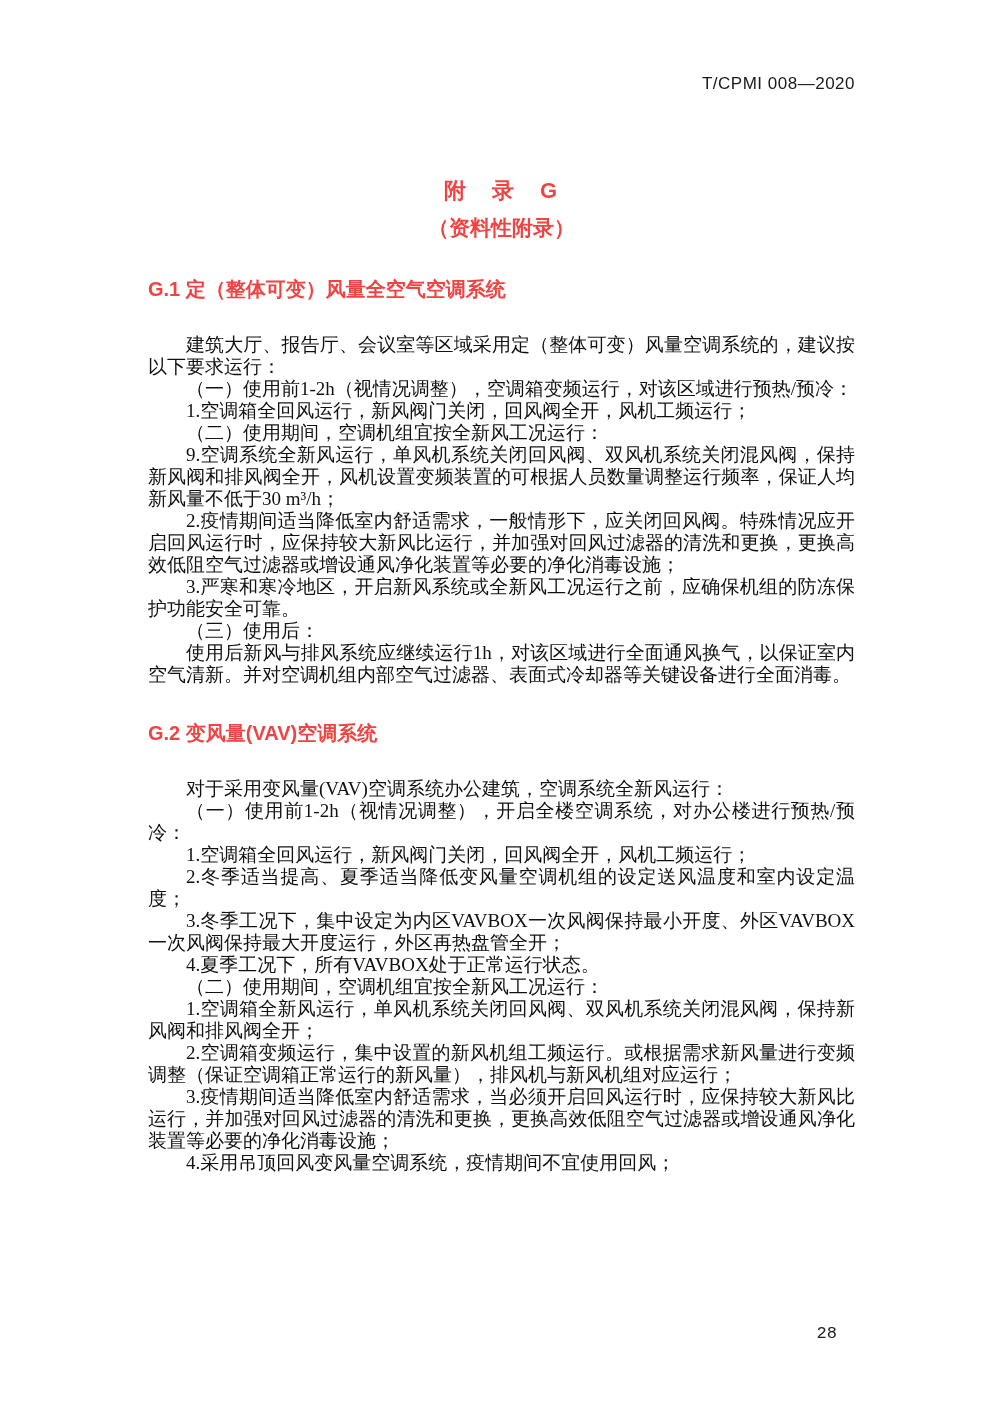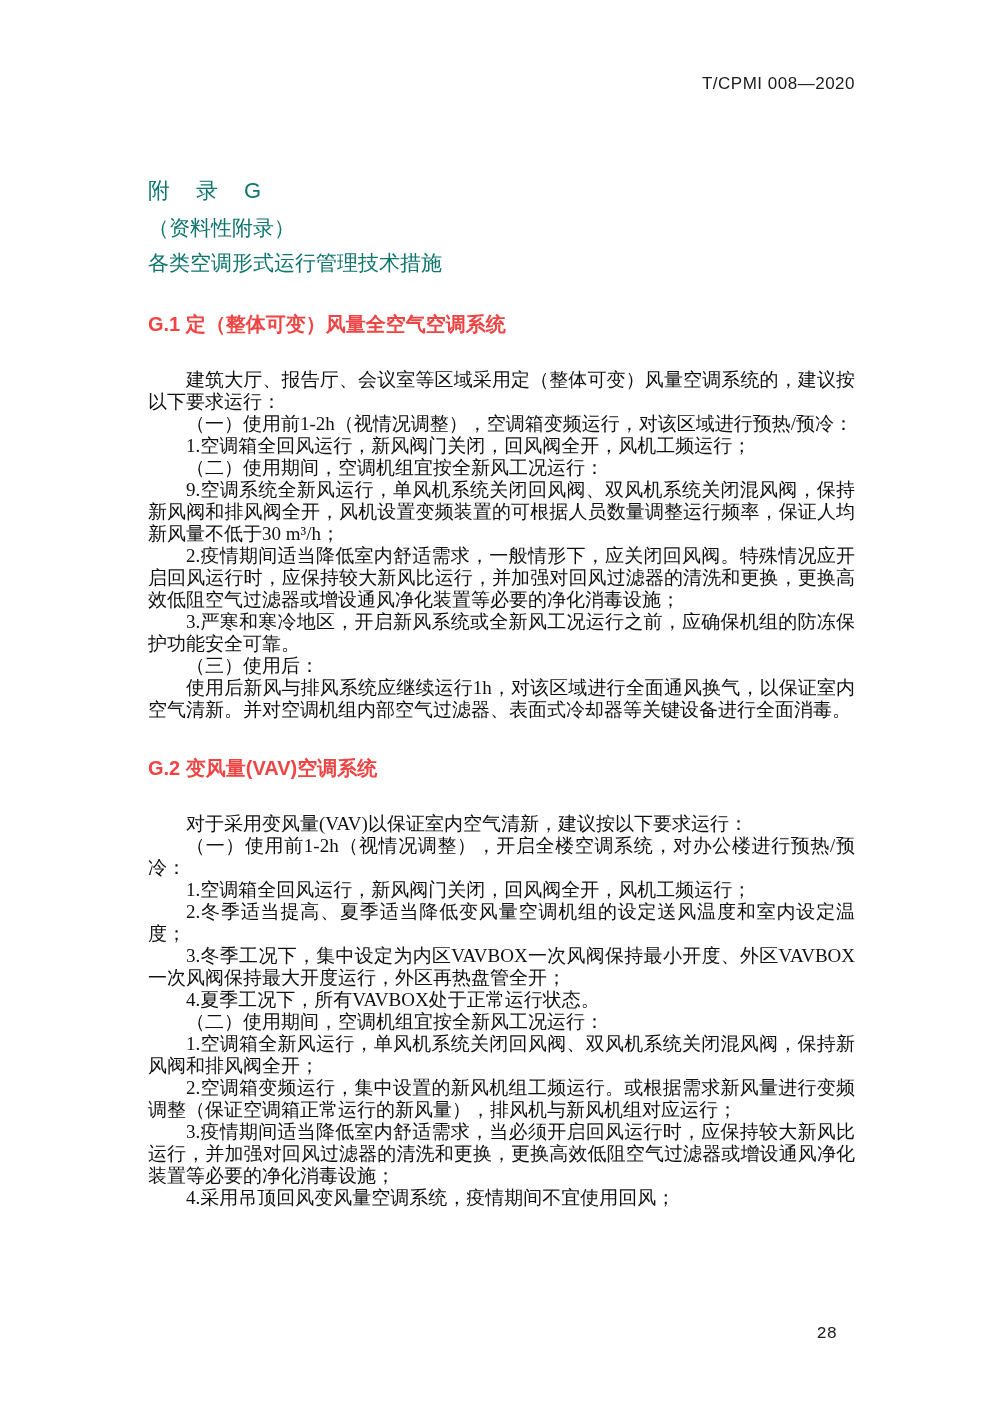--- a/index.html
+++ b/index.html
@@ -22,23 +22,24 @@
   .doc-header {
     padding-top: 70px;
     text-align: right;
     font-family: "Liberation Sans", "DejaVu Sans", sans-serif;
     font-size: 17px;
     letter-spacing: 0.5px;
     color: #1a1a1a;
   }
   .title-block {
     margin-top: 82px;
+    text-align: center;
     font-family: "Liberation Sans", "DejaVu Sans", sans-serif;
-    font-weight: normal;
-    color: #0f766e;
+    font-weight: bold;
+    color: #ef4444;
   }
   .title-line1 {
     font-size: 22px;
     margin: 0 0 8px 0;
     letter-spacing: 2px;
   }
   .title-line2 {
     font-size: 21px;
     margin: 0 0 7px 0;
   }
@@ -78,36 +79,35 @@
 
 <div class="page">
 
   <div class="doc-header">
     <span>T/CPMI 008—2020</span>
   </div>
 
   <div class="title-block">
     <div class="title-line1">附　录　G</div>
     <div class="title-line2">（资料性附录）</div>
-    <div class="title-line3">各类空调形式运行管理技术措施</div>
   </div>
 
   <div class="content" id="content">
       <h3 class="section-heading">G.1  定（整体可变）风量全空气空调系统</h3>
       <p class="body-para">建筑大厅、报告厅、会议室等区域采用定（整体可变）风量空调系统的，建议按以下要求运行：</p>
       <p class="body-para">（一）使用前1-2h（视情况调整），空调箱变频运行，对该区域进行预热/预冷：</p>
       <p class="body-para">1.空调箱全回风运行，新风阀门关闭，回风阀全开，风机工频运行；</p>
       <p class="body-para">（二）使用期间，空调机组宜按全新风工况运行：</p>
       <p class="body-para">9.空调系统全新风运行，单风机系统关闭回风阀、双风机系统关闭混风阀，保持新风阀和排风阀全开，风机设置变频装置的可根据人员数量调整运行频率，保证人均新风量不低于30 m³/h；</p>
       <p class="body-para">2.疫情期间适当降低室内舒适需求，一般情形下，应关闭回风阀。特殊情况应开启回风运行时，应保持较大新风比运行，并加强对回风过滤器的清洗和更换，更换高效低阻空气过滤器或增设通风净化装置等必要的净化消毒设施；</p>
       <p class="body-para">3.严寒和寒冷地区，开启新风系统或全新风工况运行之前，应确保机组的防冻保护功能安全可靠。</p>
       <p class="body-para">（三）使用后：</p>
       <p class="body-para">使用后新风与排风系统应继续运行1h，对该区域进行全面通风换气，以保证室内空气清新。并对空调机组内部空气过滤器、表面式冷却器等关键设备进行全面消毒。</p>
       <h3 class="section-heading">G.2  变风量(VAV)空调系统</h3>
-      <p class="body-para">对于采用变风量(VAV)以保证室内空气清新，建议按以下要求运行：</p>
+      <p class="body-para">对于采用变风量(VAV)空调系统办公建筑，空调系统全新风运行：</p>
       <p class="body-para">（一）使用前1-2h（视情况调整），开启全楼空调系统，对办公楼进行预热/预冷：</p>
       <p class="body-para">1.空调箱全回风运行，新风阀门关闭，回风阀全开，风机工频运行；</p>
       <p class="body-para">2.冬季适当提高、夏季适当降低变风量空调机组的设定送风温度和室内设定温度；</p>
       <p class="body-para">3.冬季工况下，集中设定为内区VAVBOX一次风阀保持最小开度、外区VAVBOX一次风阀保持最大开度运行，外区再热盘管全开；</p>
       <p class="body-para">4.夏季工况下，所有VAVBOX处于正常运行状态。</p>
       <p class="body-para">（二）使用期间，空调机组宜按全新风工况运行：</p>
       <p class="body-para">1.空调箱全新风运行，单风机系统关闭回风阀、双风机系统关闭混风阀，保持新风阀和排风阀全开；</p>
       <p class="body-para">2.空调箱变频运行，集中设置的新风机组工频运行。或根据需求新风量进行变频调整（保证空调箱正常运行的新风量），排风机与新风机组对应运行；</p>
       <p class="body-para">3.疫情期间适当降低室内舒适需求，当必须开启回风运行时，应保持较大新风比运行，并加强对回风过滤器的清洗和更换，更换高效低阻空气过滤器或增设通风净化装置等必要的净化消毒设施；</p>
       <p class="body-para">4.采用吊顶回风变风量空调系统，疫情期间不宜使用回风；</p>

